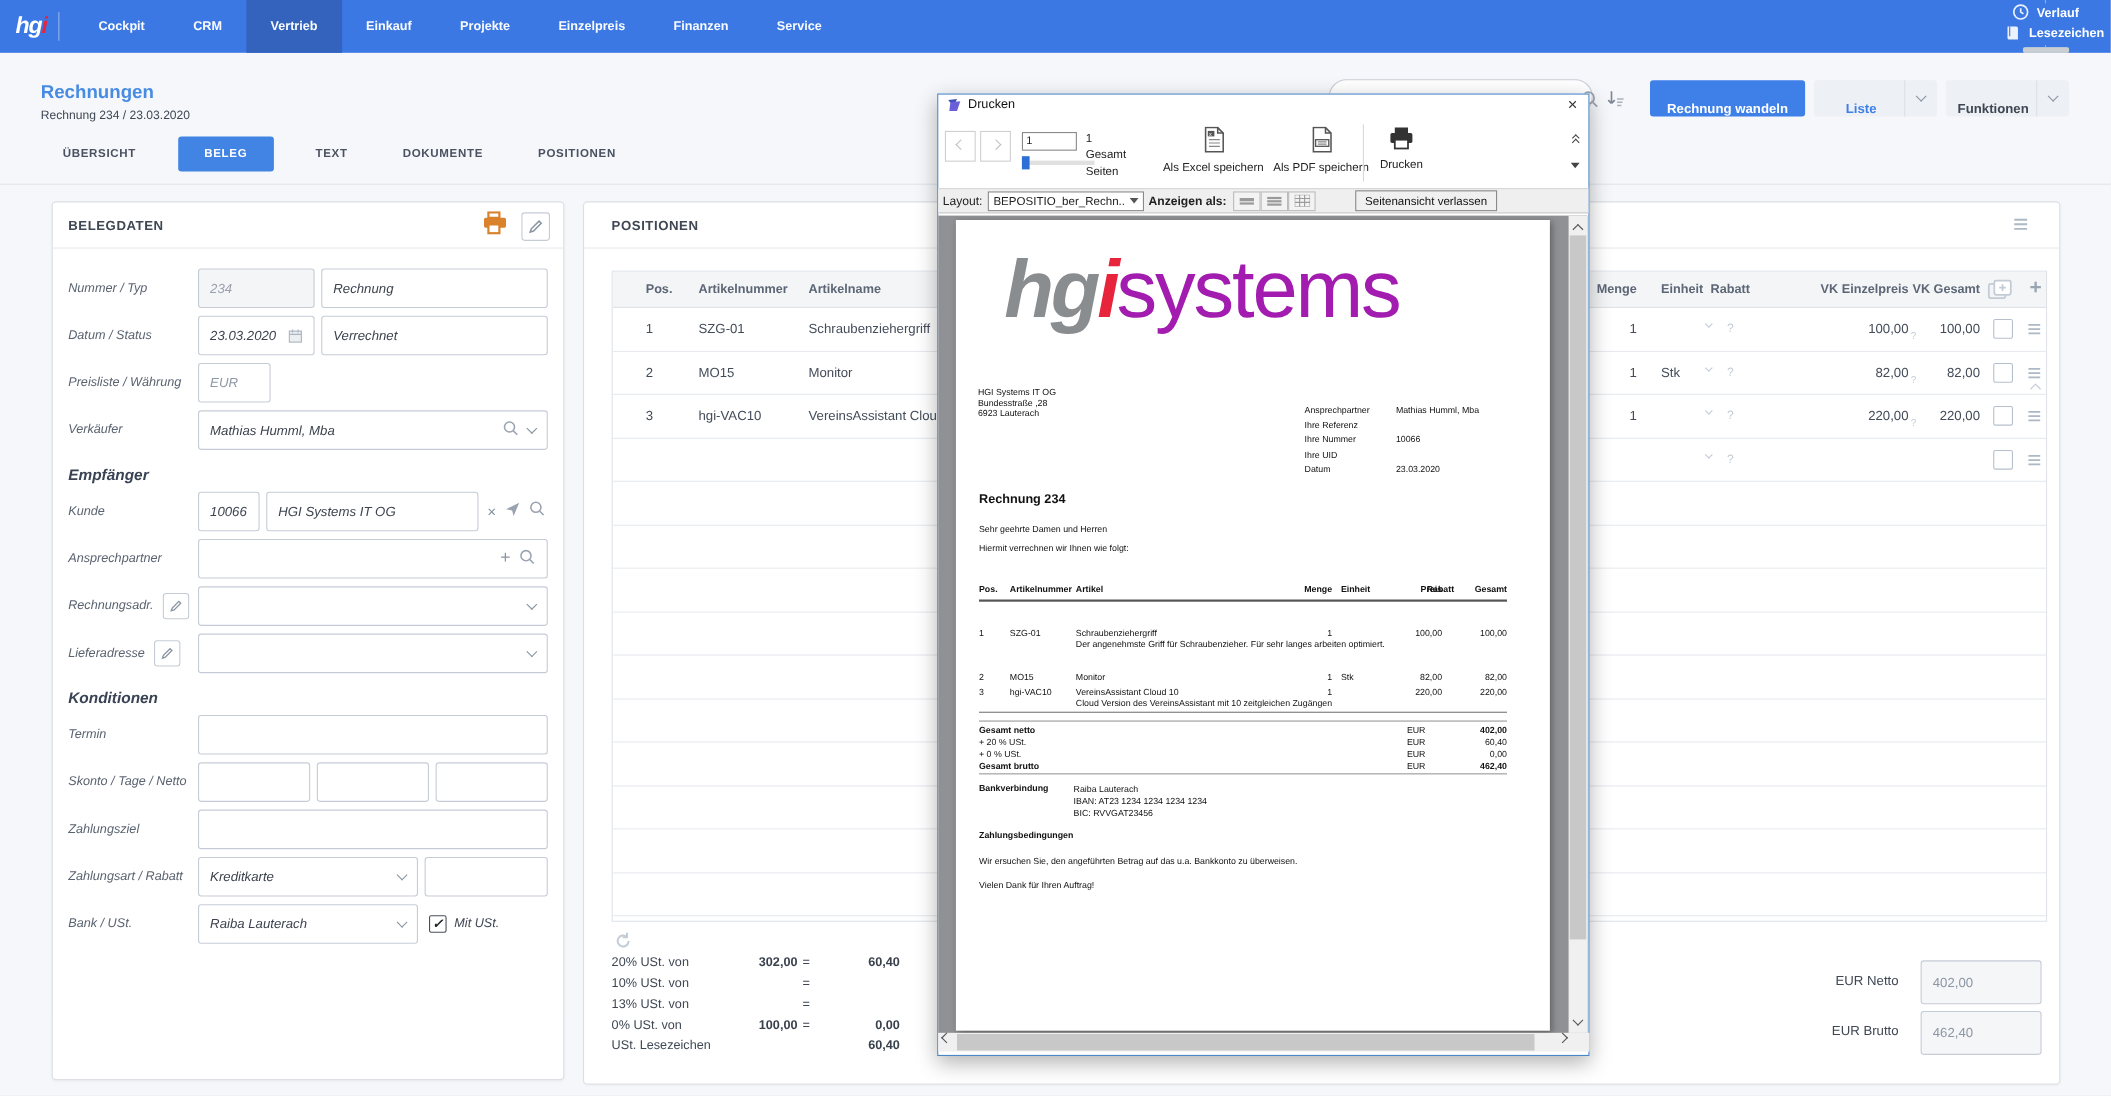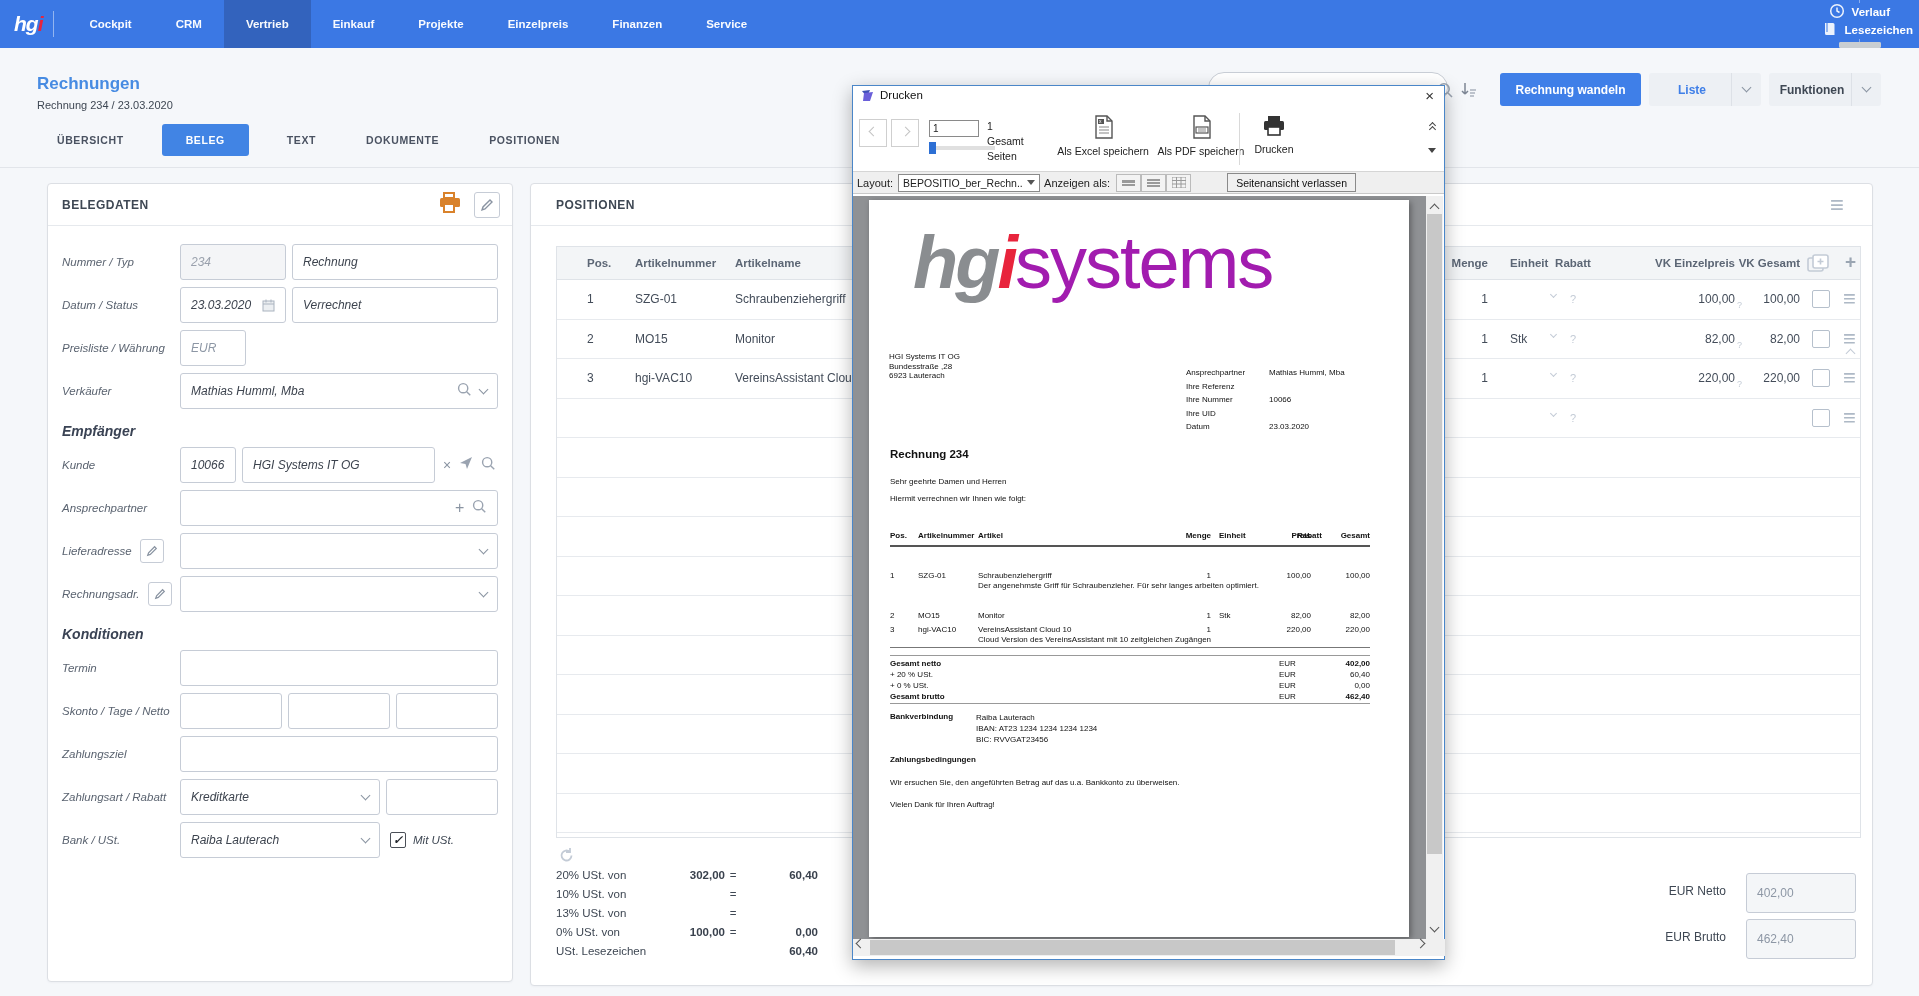--- a/index.html
+++ b/index.html
@@ -24,21 +24,21 @@
   .page-title{position:absolute;left:37px;top:74px;font-size:17px;font-weight:700;color:#478be2;}
   .page-sub{position:absolute;left:37px;top:99px;font-size:11px;color:#3e4753;}
   .tabs{position:absolute;left:45px;top:124px;display:flex;align-items:center;gap:26px;height:32px;}
   .tab{font-size:10.5px;font-weight:700;letter-spacing:.6px;color:#4a5261;padding:0 12px;height:32px;display:flex;align-items:center;border-radius:3px;}
   .tab.active{background:#4184e4;color:#fff;padding:0 24px;}
   .head-divider{position:absolute;left:0;top:167px;width:100%;height:1px;background:#e2e5ea;}
 
   .searchbox{position:absolute;left:1208px;top:72px;width:240px;height:32px;background:#fff;border:1px solid #c9ced6;border-radius:16px;z-index:1;}
   .search-glass{position:absolute;left:1437px;top:82px;z-index:1;}
   .sort-icon{position:absolute;left:1458px;top:80px;z-index:1;}
-  .btn{position:absolute;top:73px;height:33px;border-radius:3px;font-size:12px;font-weight:700;display:flex;align-items:center;justify-content:center;}
+  .btn{position:absolute;top:73px;height:33px;border-radius:3px;font-size:12px;font-weight:700;display:flex;align-items:flex-end;justify-content:center;}
   .btn-primary{left:1500px;width:141px;background:#3f7fe8;color:#fff;}
   .btn-light{background:#edf0f4;color:#3e4753;}
   .btn-liste{left:1649px;width:112px;color:#3f7fe8;}
   .btn-funk{left:1769px;width:112px;}
   .btn-light .chev-part{position:absolute;right:0;top:0;width:30px;height:100%;border-left:1px solid #dde1e7;display:flex;align-items:center;justify-content:center;}
   .btn-light .lbl{margin-right:26px;}
 
   
   .chev{display:inline-block;width:7px;height:7px;border-right:1.6px solid #8a94a2;border-bottom:1.6px solid #8a94a2;transform:rotate(45deg);margin-top:-4px;}
   .chev.up{transform:rotate(-135deg);margin-top:4px;}
@@ -125,21 +125,21 @@
   .tb-pdf{left:292px;width:112px;}
   .tb-print{left:390px;width:62px;}
   .tb-sep{position:absolute;left:386px;top:6px;width:1px;height:52px;background:#d9d9d9;}
   .tb-right{position:absolute;right:8px;top:12px;display:flex;flex-direction:column;gap:16px;align-items:center;}
   .dbl-chev{display:flex;flex-direction:column;gap:-2px;}
   .tri-down{width:0;height:0;border-left:4px solid transparent;border-right:4px solid transparent;border-top:5px solid #444;}
   .dlg-layout{position:relative;height:23px;background:#efefef;border-top:1px solid #d5d5d5;border-bottom:1px solid #c9c9c9;display:flex;align-items:center;font-size:11px;color:#222;}
   .dlg-layout .lb{margin-left:4px;}
   .win-select{width:142px;height:18px;border:1px solid #8a8a8a;background:#fff;margin-left:5px;display:flex;align-items:center;font-size:10.5px;padding:0 4px;position:relative;}
   .win-select .tri-down{position:absolute;right:4px;border-top-color:#555;}
-  .anz{margin-left:14px;}
+  .anz{margin-left:14px;font-weight:bold;}
   .viewbtns{display:flex;margin-left:6px;}
   .viewbtn{width:25px;height:18px;border:1px solid #bbb;background:#f3f3f3;display:flex;align-items:center;justify-content:center;gap:1px;flex-direction:column;}
   .vb-line{width:13px;height:2px;background:#9a9a9a;}
   .vb-line.th{height:3px;}
   .exitbtn{margin-left:36px;height:19px;border:1px solid #8a8a8a;background:#f0f0f0;font-size:10.5px;display:flex;align-items:center;padding:0 8px;color:#111;}
   .dlg-doc{position:absolute;left:0;top:110px;width:590px;height:743px;background:#8f9194;overflow:hidden;}
   .page{position:absolute;left:16px;top:4px;width:540px;height:737px;background:#fff;box-shadow:2px 2px 6px rgba(0,0,0,.35);}
   .vscroll{position:absolute;right:0;top:0;width:17px;height:100%;background:#f0f0f0;}
   .vscroll .thumb{position:absolute;left:1px;top:18px;width:15px;height:640px;background:#c8c8c8;}
   .vscroll .a{position:absolute;left:5px;}
@@ -375,39 +375,39 @@
               <span><svg width="15" height="15" viewBox="0 0 17 17">
                     <circle cx="7" cy="7" r="5.2" fill="none" stroke="#9aa3b0" stroke-width="1.6"></circle>
                     <path d="M11 11 L15 15" stroke="#9aa3b0" stroke-width="1.6"></path>
                   </svg></span>
             </span>
           </span>
         </span>
       </div>
       <div class="frow">
         <span class="flabel">
-          <span>Lieferadresse</span>
+          <span>Rechnungsadr.</span>
           <span class="mini-edit">
               <svg width="12" height="12" viewBox="0 0 14 14">
                 <path d="M2 12 L3 9 L10 2 L12 4 L5 11 Z" fill="none" stroke="#8a94a2" stroke-width="1.4"></path>
               </svg>
             </span>
         </span>
         <span class="finputs">
           <span class="inp grow">
             <span></span>
             <span class="tail">
                 <i class="chev"></i>
               </span>
           </span>
         </span>
       </div>
       <div class="frow">
         <span class="flabel">
-          <span>Rechnungsadr.</span>
+          <span>Lieferadresse</span>
           <span class="mini-edit">
               <svg width="12" height="12" viewBox="0 0 14 14">
                 <path d="M2 12 L3 9 L10 2 L12 4 L5 11 Z" fill="none" stroke="#8a94a2" stroke-width="1.4"></path>
               </svg>
             </span>
         </span>
         <span class="finputs">
           <span class="inp grow">
             <span></span>
             <span class="tail">

